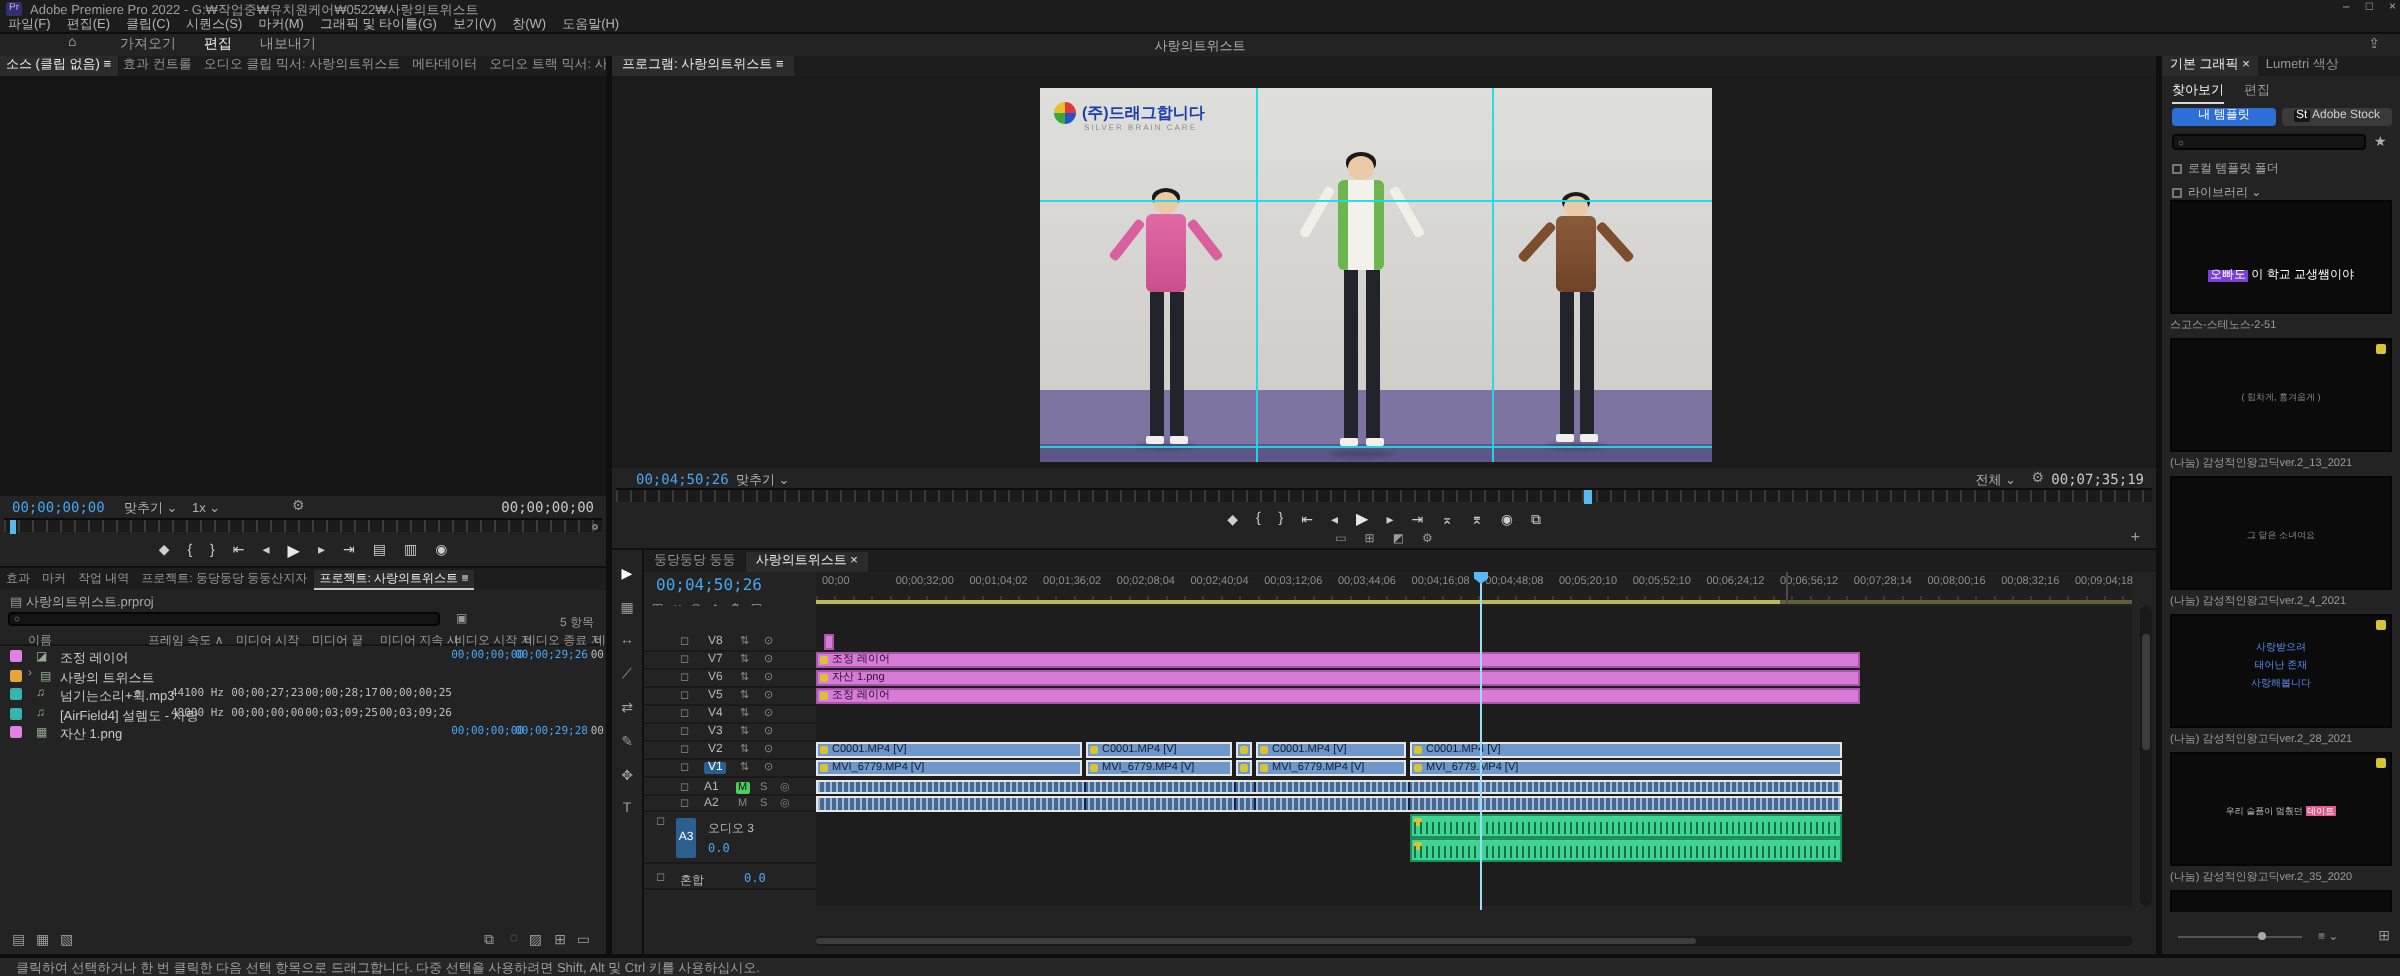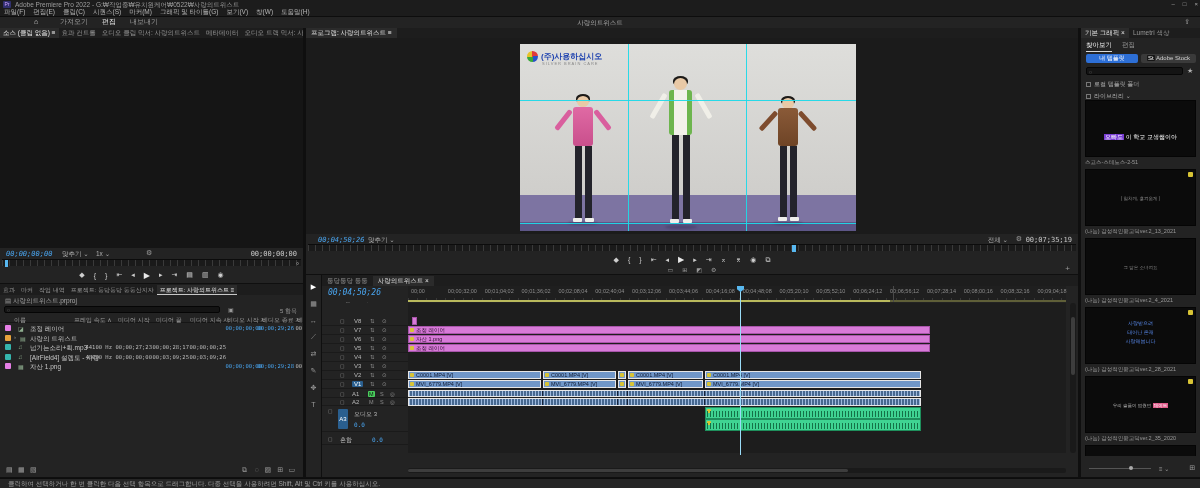--- a/index.html
+++ b/index.html
@@ -8,21 +8,21 @@
   #app { position:relative; width:1200px; height:488px; background:#0f0f0f; overflow:hidden;
          color:#b8b8b8; font-size:7px; }
   .abs { position:absolute; }
   .t { white-space:nowrap; }
   .panel { position:absolute; background:#232323; }
   .tabbar { position:absolute; left:0; top:0; right:0; height:10px; background:#1d1d1d;
             display:flex; align-items:center; overflow:hidden; }
   .tab { padding:0 5px; font-size:6.5px; color:#969696; height:10px; line-height:10px; white-space:nowrap; }
   .tab.active { color:#e8e8e8; background:#2b2b2b; }
   .mono { font-family:"DejaVu Sans Mono","Liberation Mono",monospace; }
-  .tc-blue { color:#49a5f0;font-style:italic; }
+  .tc-blue { color:#49a5f0; }
   .tc-white { color:#c8c8c8;padding-left:13px; }
   .icon { color:#9a9a9a; }
   .scrub { background:#1a1a1a; border-top:1px solid #0c0c0c;
            background-image:repeating-linear-gradient(90deg,#3a3a3a 0 1px,transparent 1px 7px); }
   .transport { display:flex; align-items:center; justify-content:center; gap:9px; }
   .transport div { font-size:7px; color:#cecece; }
   
   .clip { position:absolute; overflow:hidden; font-size:5.5px; line-height:7px; }
   .clip-pink { background:#d77ad8; border:1px solid #a855aa; color:#2a0e2a; }
   .clip-blue { background:#7097c9; border:1px solid #e6e6e6; color:#0d1830; }
@@ -209,21 +209,21 @@
     </div>
     <div class="abs" style="left:0;top:10px;width:772px;height:196px;background:#1b1b1b;">
 
       <div class="abs" style="left:214px;top:6px;width:336px;height:187px;background:#d8d7d4;overflow:hidden;">
         <div class="abs" style="left:0;top:0;width:336px;height:151px;background:linear-gradient(#dededb,#cfcecb);"></div>
         <div class="abs" style="left:0;top:151px;width:336px;height:27px;background:#7d74a2;"></div>
         <div class="abs" style="left:0;top:178px;width:336px;height:9px;background:#5d5687;"></div>
 
         <div class="abs" style="left:7px;top:5px;">
           <div class="abs" style="left:0;top:2px;width:11px;height:11px;border-radius:50%;background:conic-gradient(#e23a3a 0 25%,#2a52c8 25% 50%,#3aa83a 50% 75%,#e8c229 75% 100%);"></div>
-          <div class="abs t" style="left:14px;top:2px;font-size:8px;font-weight:bold;color:#1a3fae;">(주)사용하십시오</div>
+          <div class="abs t" style="left:14px;top:2px;font-size:8px;font-weight:bold;color:#1a3fae;">(주)드래그합니다</div>
           <div class="abs t" style="left:15px;top:12px;font-size:4px;color:#8a8a8a;letter-spacing:1px;">SILVER BRAIN CARE</div>
         </div>
 
         <div class="kid" style="left:42px;top:50px;width:42px;height:131px;">
           <div class="shadow" style="left:6px;bottom:0;width:30px;height:4px;"></div>
           <div class="hair" style="left:14px;top:0;width:14px;height:9px;"></div>
           <div class="head" style="left:15px;top:2px;width:12px;height:11px;"></div>
           <div class="arm" style="left:-1px;top:14px;width:5px;height:24px;background:#d95f9e;transform:rotate(38deg);"></div>
           <div class="arm" style="right:-1px;top:14px;width:5px;height:24px;background:#d95f9e;transform:rotate(-38deg);"></div>
           <div class="torso" style="left:11px;top:13px;width:20px;height:39px;background:linear-gradient(#e06aa4,#c94f8c);"></div>

